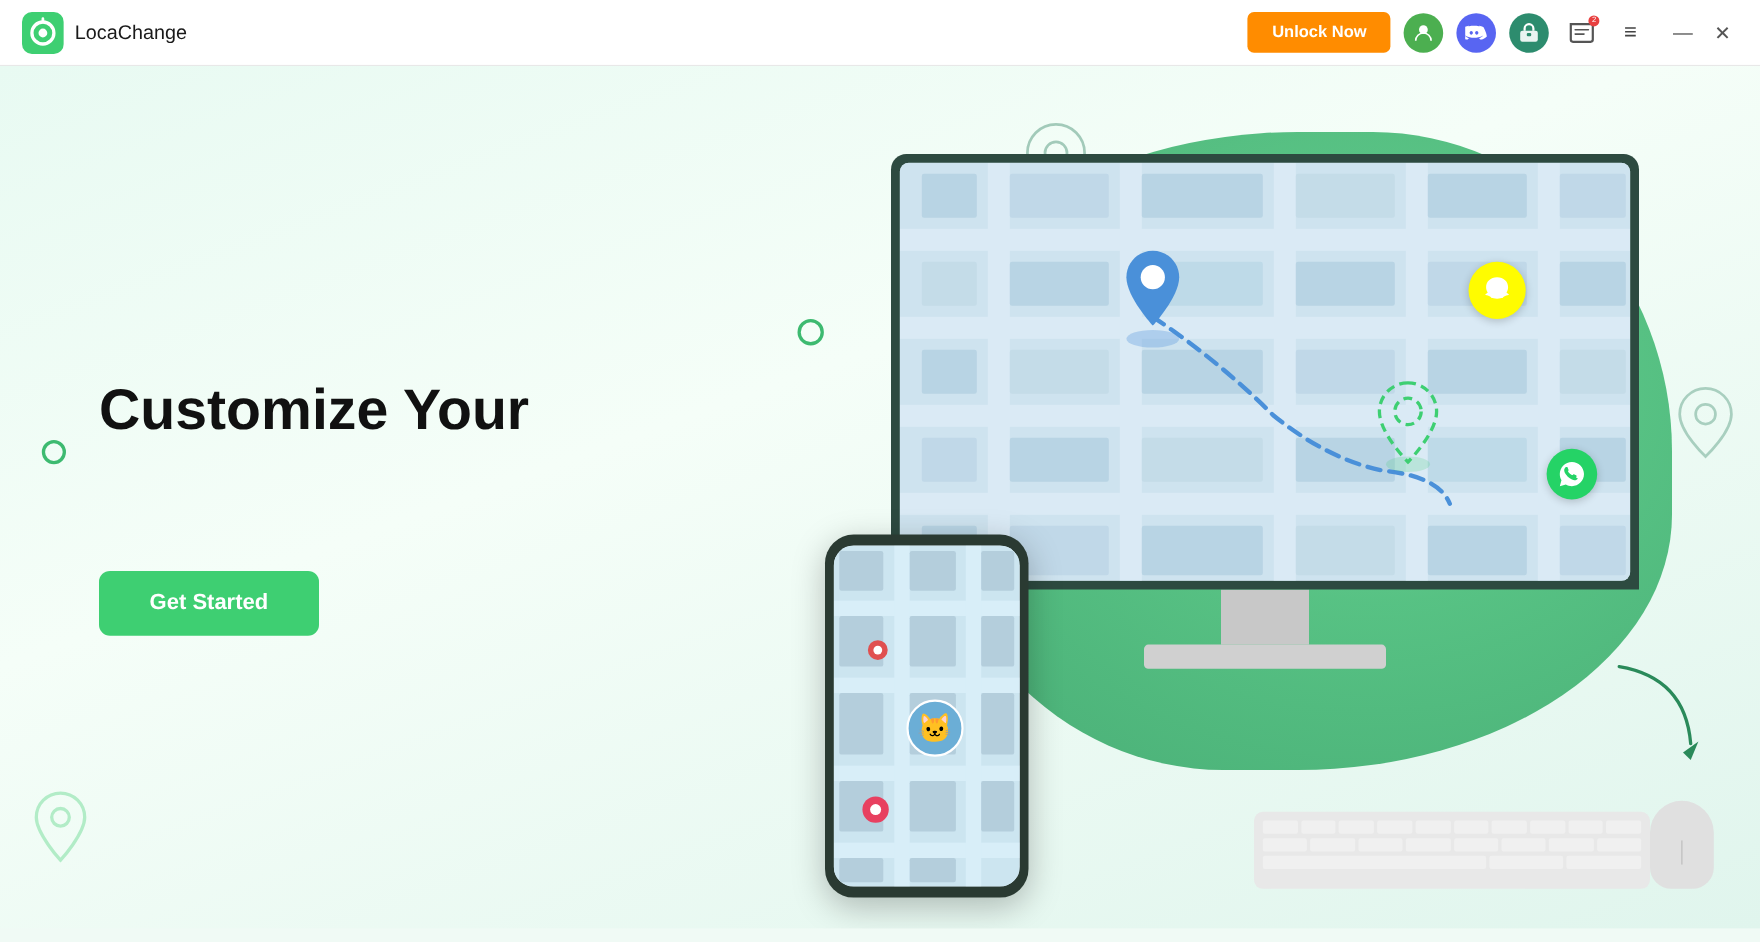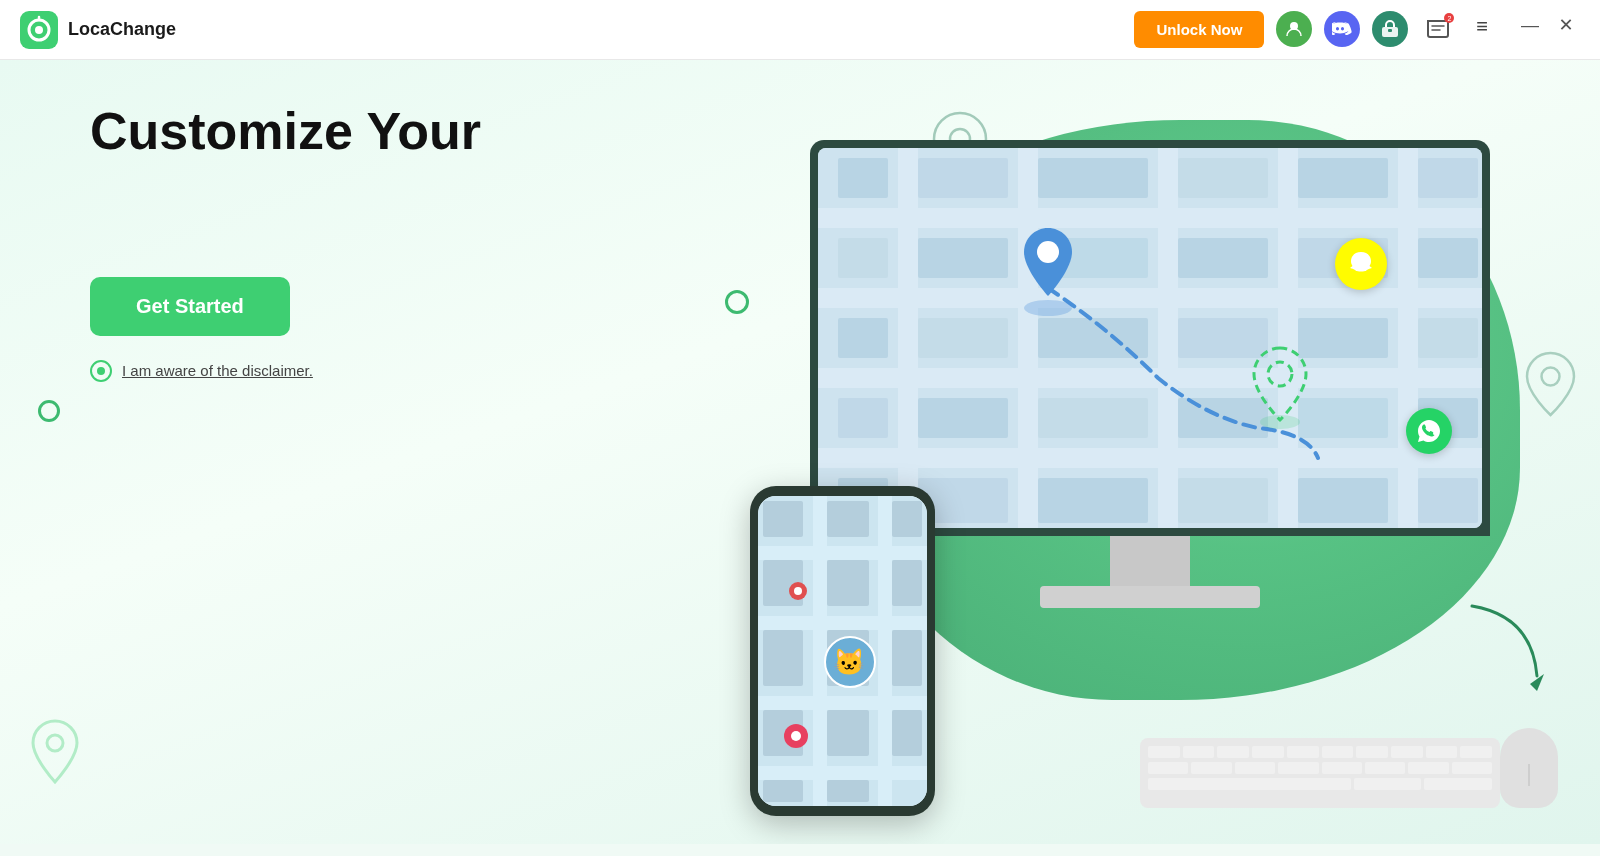--- a/index.html
+++ b/index.html
@@ -31,27 +31,27 @@
       flex: 1;
     }
 
     .logo-icon {
       width: 38px;
       height: 38px;
     }
 
     .logo-text {
       font-size: 18px;
-      font-weight: 700;
+      font-weight: 400;
       color: #1a1a1a;
     }
 
     .titlebar-right {
       display: flex;
-      align-items: flex-start;
+      align-items: center;
       gap: 12px;
     }
 
     .unlock-btn {
       background: #ff8c00;
       color: white;
       border: none;
       border-radius: 6px;
       padding: 10px 22px;
       font-size: 15px;
@@ -105,20 +105,21 @@
     }
 
     
     .main {
       width: 1600px;
       height: 784px;
       background: linear-gradient(160deg, #e8faf2 0%, #f5fef8 40%, #e0f5ed 100%);
       position: relative;
       overflow: hidden;
       display: flex;
+      align-items: center;
     }
 
     
     .left-content {
       position: relative;
       z-index: 5;
       padding-left: 90px;
       padding-top: 40px;
       flex-shrink: 0;
       width: 560px;
@@ -426,26 +427,20 @@
   </svg>
 
   <div class="left-content">
     <h1 class="headline">
       <span>Customize Your</span><br>
       <br>
     </h1>
 
     <button class="get-started-btn">Get Started</button>
 
-    <div class="disclaimer-row">
-      <div class="disclaimer-radio">
-        <div class="disclaimer-radio-inner"></div>
-      </div>
-      <span class="disclaimer-link">I am aware of the disclaimer.</span>
-    </div>
   </div>
 
   <div class="right-illustration">
 
     <div class="green-blob"></div>
 
     <div style="position:absolute; right:220px; top:120px; width:18px; height:18px; background:#8ee8c0; transform:rotate(45deg); opacity:0.8;"></div>
 
     <svg style="position:absolute; left:380px; top:50px; width:60px; height:75px; opacity:0.4;" viewBox="0 0 60 75">
       <path d="M30 3C15.6 3 4 14.6 4 29C4 47 30 72 30 72S56 47 56 29C56 14.6 44.4 3 30 3Z" stroke="#2d8060" stroke-width="2.5" fill="none"></path>

